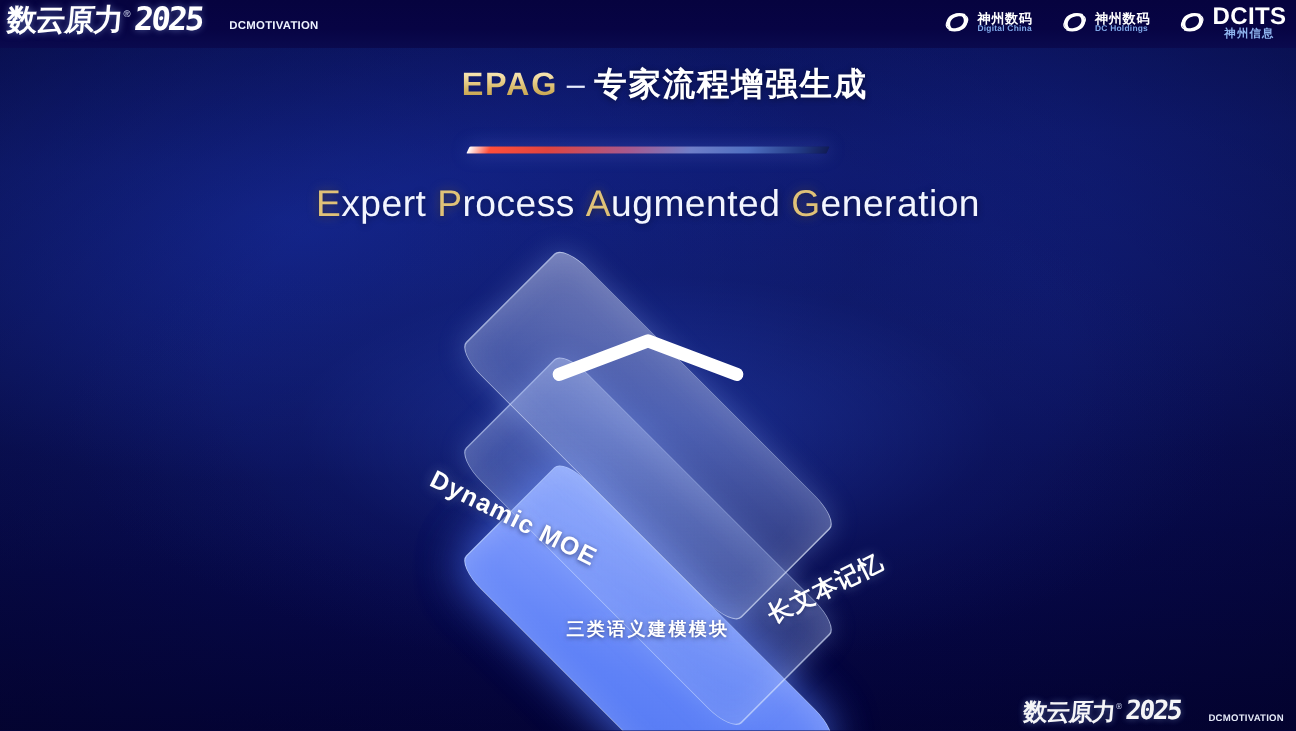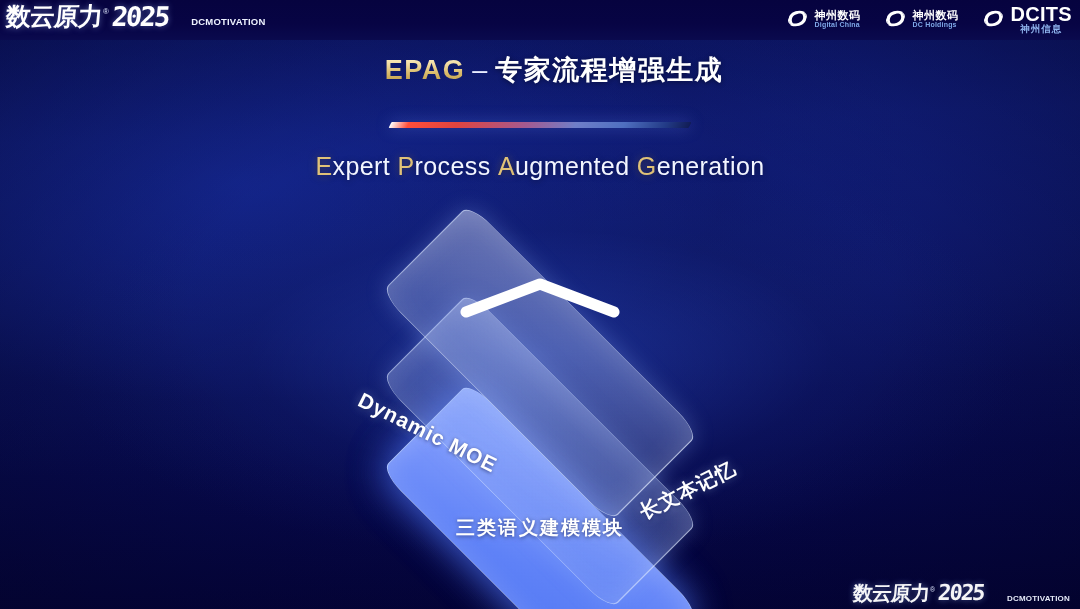--- a/index.html
+++ b/index.html
@@ -105,21 +105,21 @@
     background:linear-gradient(90deg,#ffffff 0%,#ff4e3a 6%,#e0443f 22%,#a55a8f 45%,#6f7fc9 62%,#4f6fc0 78%,#223a86 92%,#111c55 100%);
     border-radius:1px;
     box-shadow:0 0 14px rgba(120,150,255,.35);
   }
 
   
   #subtitle {
     position:absolute; left:0; right:0; top:152px; z-index:24;
     text-align:center; white-space:nowrap;
     font-family:"Liberation Sans",sans-serif;
-    font-size:25px; font-weight:normal; letter-spacing:.4px;
+    font-size:31px; font-weight:normal; letter-spacing:.4px;
     color:#f2f5ff;
     text-shadow:0 1px 6px rgba(0,0,0,.4);
   }
   #subtitle .cap {
     color:#e0c278;
     text-shadow:0 1px 6px rgba(0,0,0,.4), 0 0 10px rgba(220,185,105,.35);
   }
 
   
   #stack {
@@ -171,21 +171,21 @@
   #lbl-top { left:50%; top:98px; transform:translateX(-50%); font-size:20px; font-weight:bold; letter-spacing:2px; }
   #lbl-mid-left {
     left:60px; top:150px; font-size:21px; font-weight:bold; letter-spacing:1px;
     font-family:"Liberation Sans",sans-serif;
     transform:rotate(26.5deg); transform-origin:left top;
   }
   #lbl-mid-right {
     right:34px; top:214px; font-size:20px; font-weight:bold; letter-spacing:1px;
     transform:rotate(-26.5deg); transform-origin:right bottom;
   }
-  #lbl-bottom { left:50%; top:277px; transform:translateX(-50%); font-size:19px; font-weight:bold; letter-spacing:2px; }
+  #lbl-bottom { left:50%; top:277px; transform:translateX(-50%); font-size:15px; font-weight:bold; letter-spacing:2px; }
 
   
   #watermark {
     position:absolute; right:10px; bottom:6px; z-index:30;
     display:flex; align-items:flex-end; gap:2px; white-space:nowrap;
     opacity:.96;
   }
   #watermark .bl-cn { font-size:20px; }
   #watermark .bl-year { font-size:22px; letter-spacing:-1.8px; }
   #watermark .bl-reg { font-size:7px; top:-10px; }

